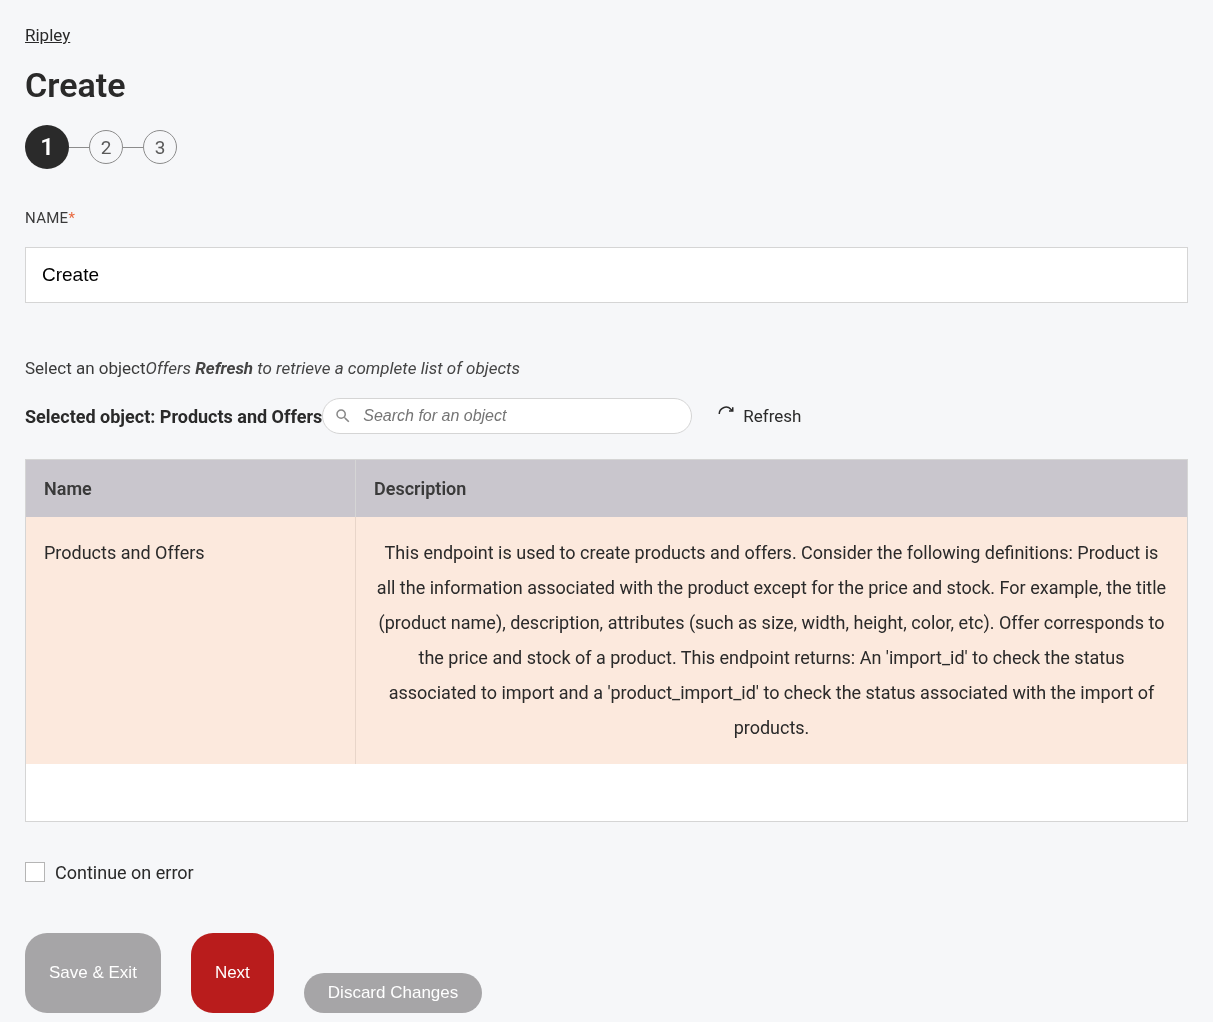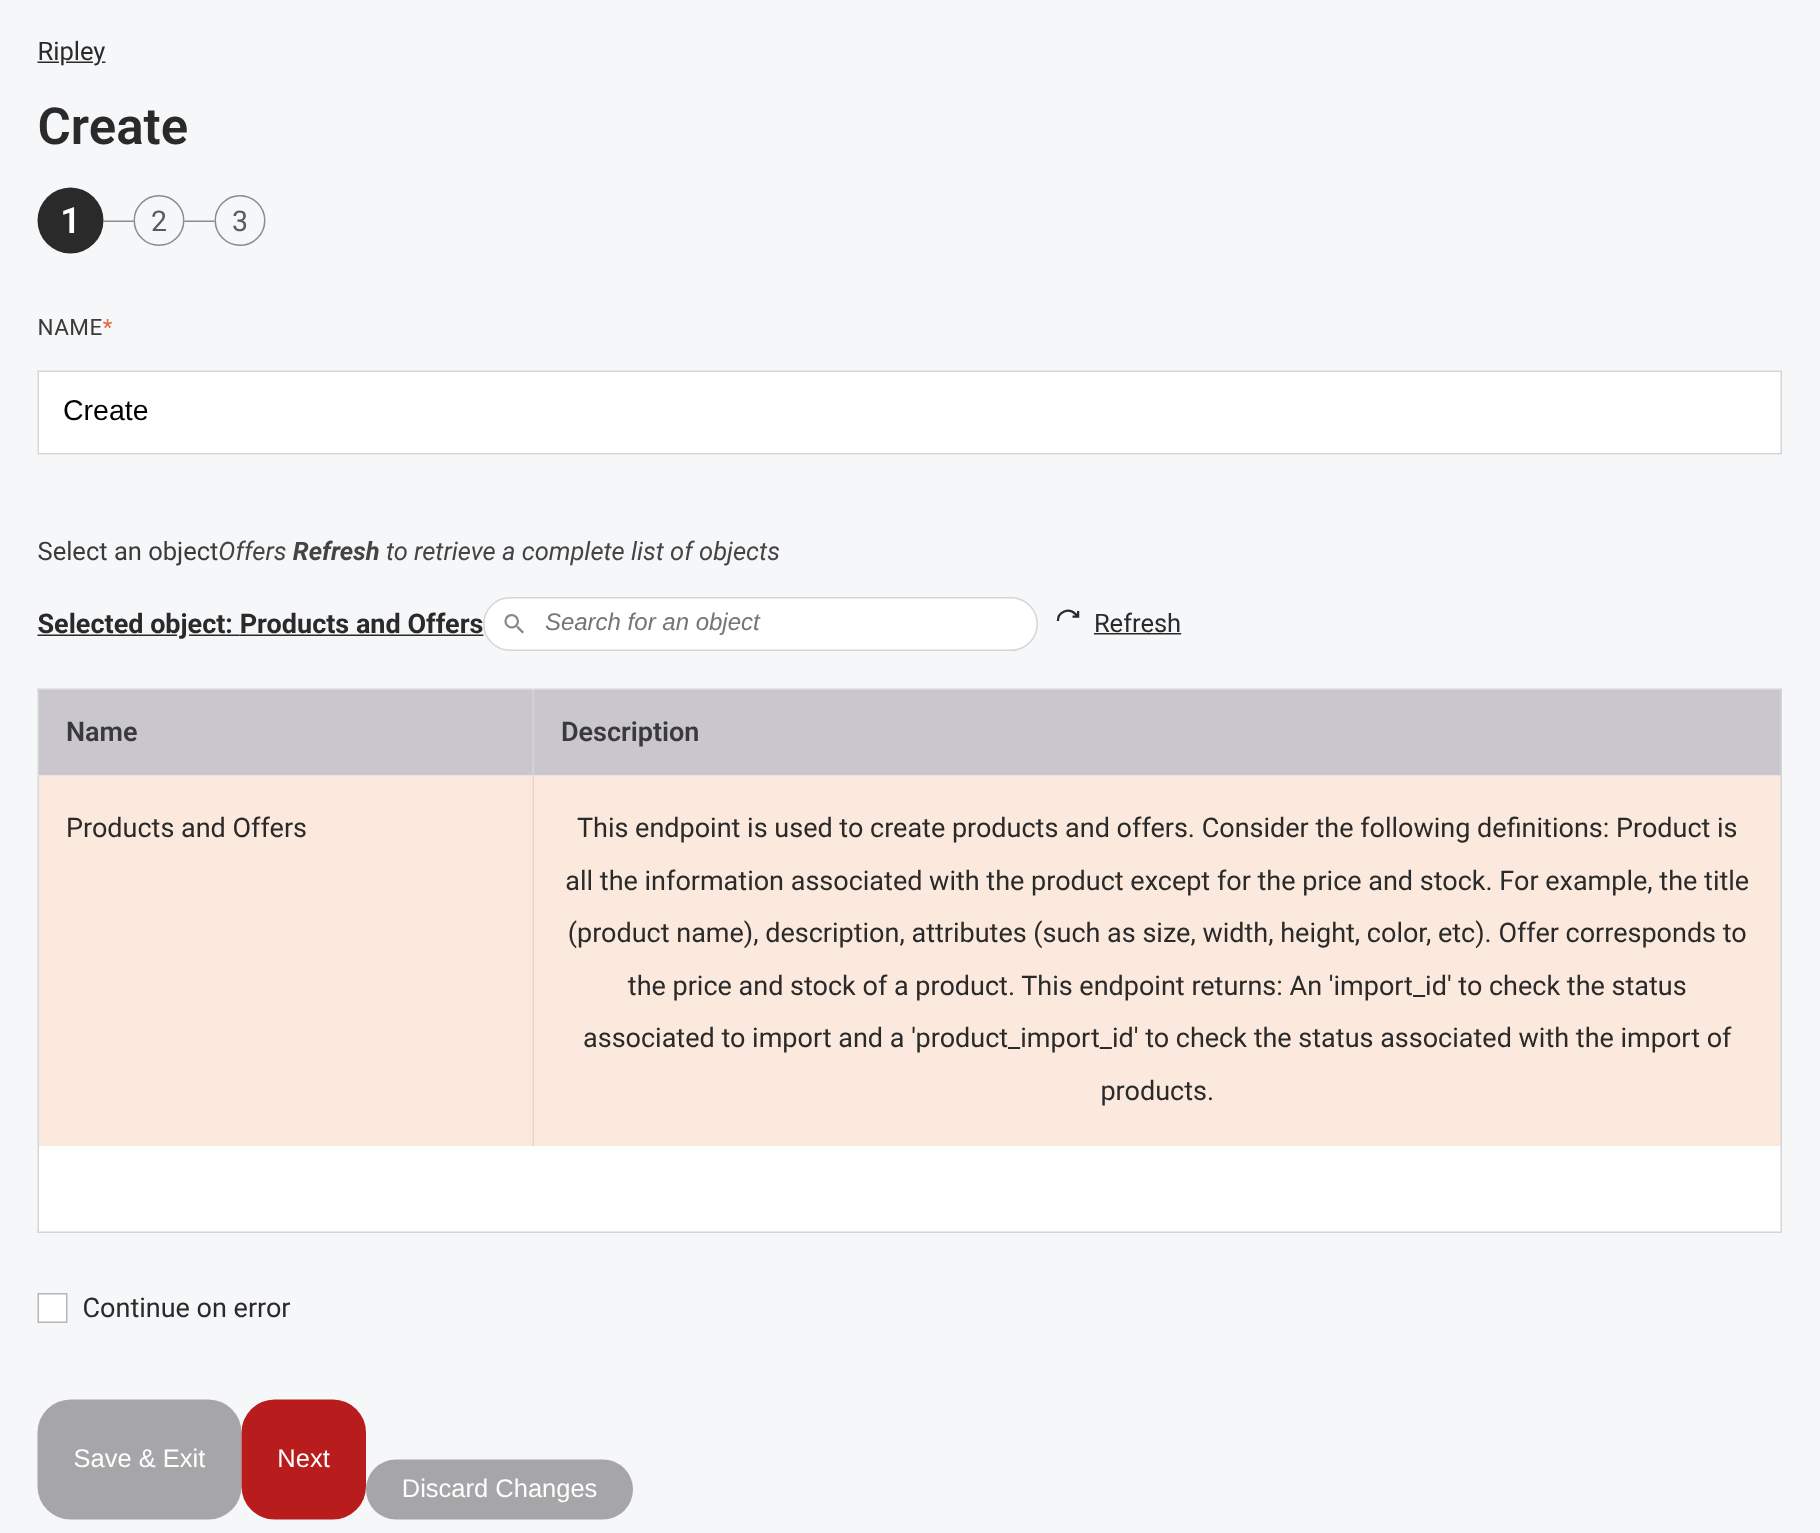--- a/index.html
+++ b/index.html
@@ -72,26 +72,25 @@
 .row {
   display: flex;
   justify-content: flex-start;
   align-items: center;
 }
 .select-row { margin-bottom: 20px; }
 .select-label { font-size: 17px; color: #3a3a3a; }
 .refresh-hint { font-style: italic; color: #444; font-size: 17px; }
 .refresh-hint b { font-weight: 700; font-style: italic; }
 .selected-row { margin-bottom: 25px; }
-.selected-obj { font-weight: 700; font-size: 18px; text-decoration: underline; }
+.selected-obj { font-weight: 700; font-size: 18px; }
 .search-wrap {
   display: flex;
   align-items: center;
-  gap: 11px;
-  text-decoration: underline;
+  gap: 25px;
 }
 .search-input-wrap {
   position: relative;
   width: 370px;
 }
 .search-input {
   width: 100%;
   padding: 8px 12px 8px 40px;
   border: 1px solid #d5d5d5;
   border-radius: 18px;
@@ -154,21 +153,21 @@
   margin-bottom: 50px;
 }
 .cont-check {
   width: 20px;
   height: 20px;
   border: 1px solid #b5b5b5;
   background: #fff;
   cursor: pointer;
 }
 .cont-label { font-size: 18px; }
-.btn-row { display: flex; }
+.btn-row { display: flex; gap: 30px; }
 .btn {
   border: none;
   border-radius: 22px;
   padding: 10px 24px;
   font-size: 17px;
   cursor: pointer;
   color: #fff;
 }
 .btn-save { background: #a6a5a7; }
 .btn-next { background: #b91c1c; }

